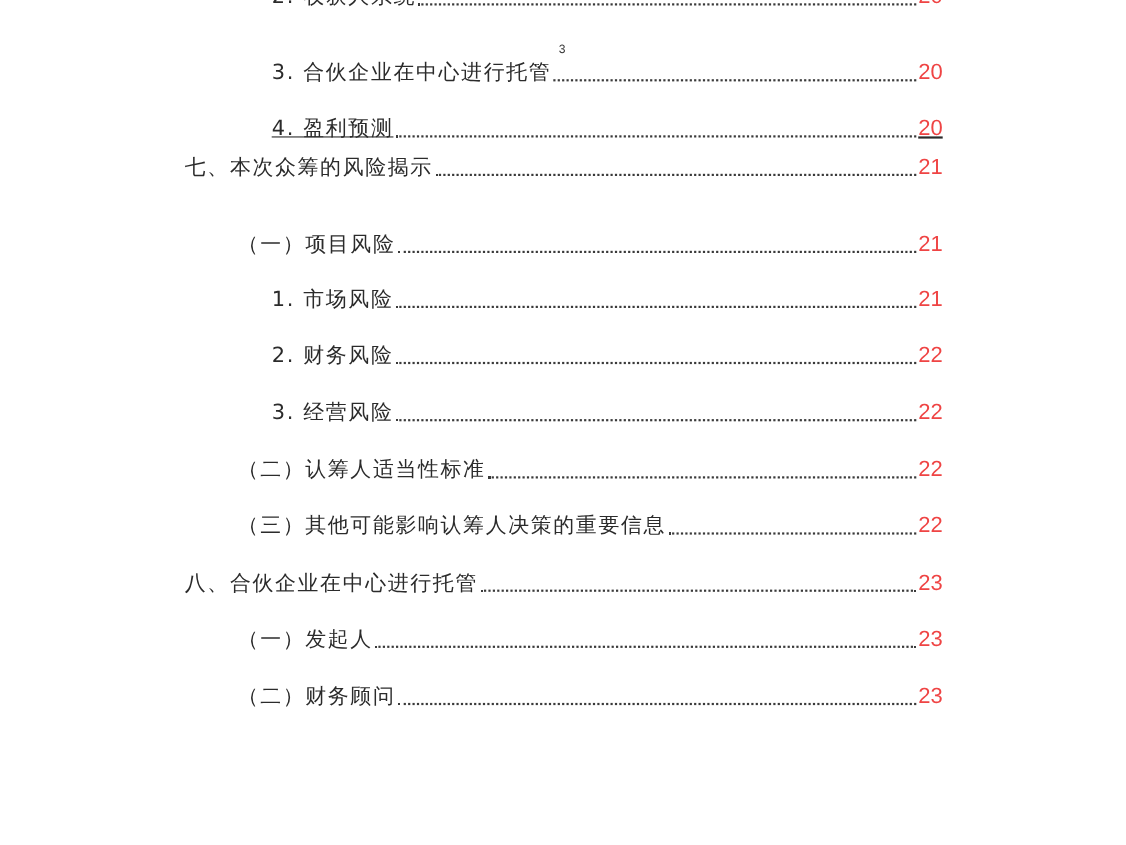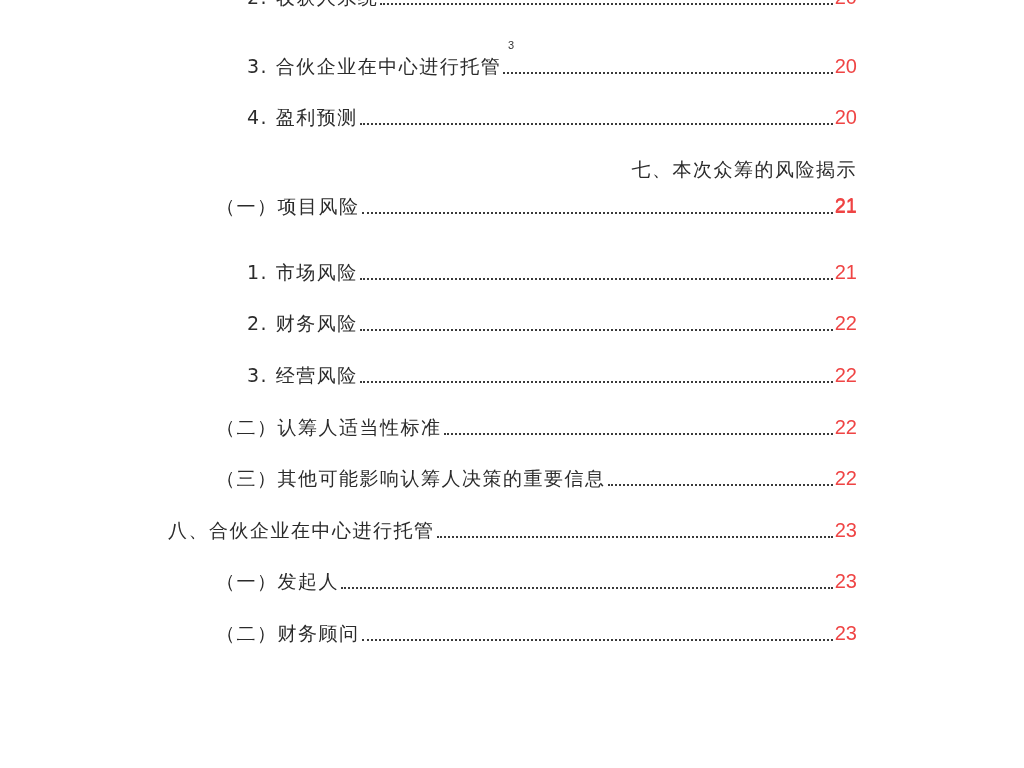--- a/index.html
+++ b/index.html
@@ -75,33 +75,33 @@
   </div>
 
   <span class="footnote-mark">3</span>
 
   <div class="toc-row lvl3" style="top:52px;">
     <span class="toc-title">3. 合伙企业在中心进行托管</span>
     <span class="toc-leader"></span>
     <span class="toc-page">20</span>
   </div>
 
-  <div class="toc-row lvl3" style="top:103px;">
+  <div class="toc-row lvl3" style="top:103px;text-decoration:underline;">
     <span class="toc-title">4. 盈利预测</span>
     <span class="toc-leader"></span>
     <span class="toc-page">20</span>
   </div>
 
-  <div class="toc-row lvl1" style="top:155px;flex-direction:column;">
+  <div class="toc-row lvl1" style="top:138px;">
     <span class="toc-title">七、本次众筹的风险揭示</span>
     <span class="toc-leader"></span>
     <span class="toc-page">21</span>
   </div>
 
-  <div class="toc-row lvl2" style="top:192px;justify-content:center;">
+  <div class="toc-row lvl2" style="top:208px;justify-content:center;">
     <span class="toc-title">（一）项目风险</span>
     <span class="toc-leader"></span>
     <span class="toc-page">21</span>
   </div>
 
   <div class="toc-row lvl3" style="top:258px;justify-content:center;">
     <span class="toc-title">1. 市场风险</span>
     <span class="toc-leader"></span>
     <span class="toc-page">21</span>
   </div>

